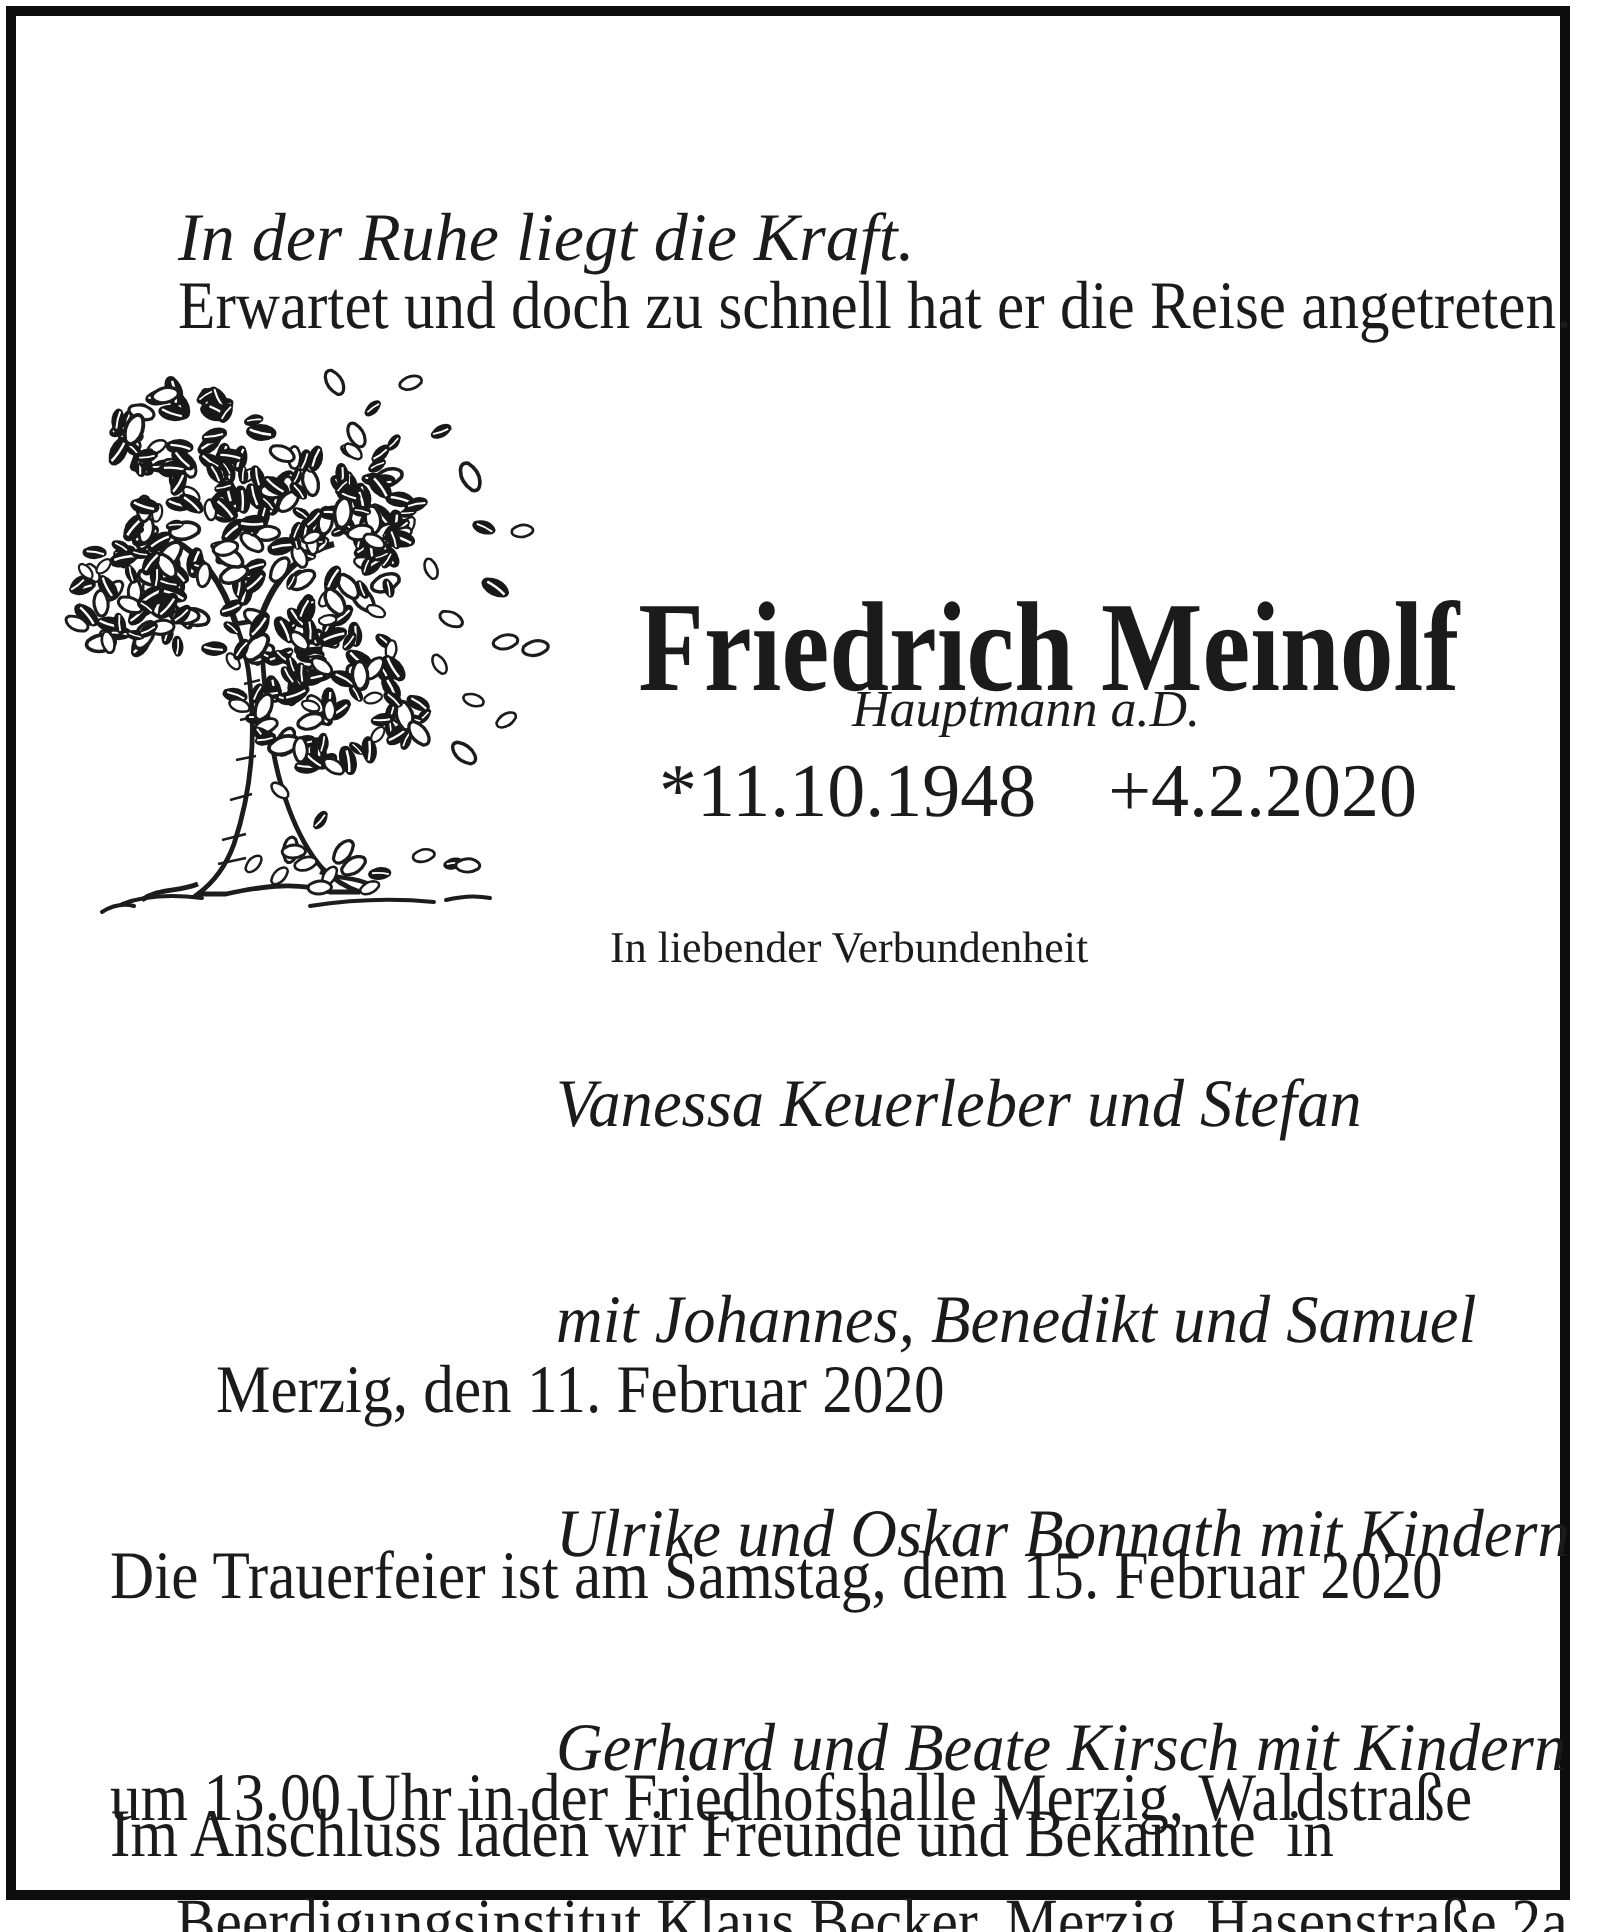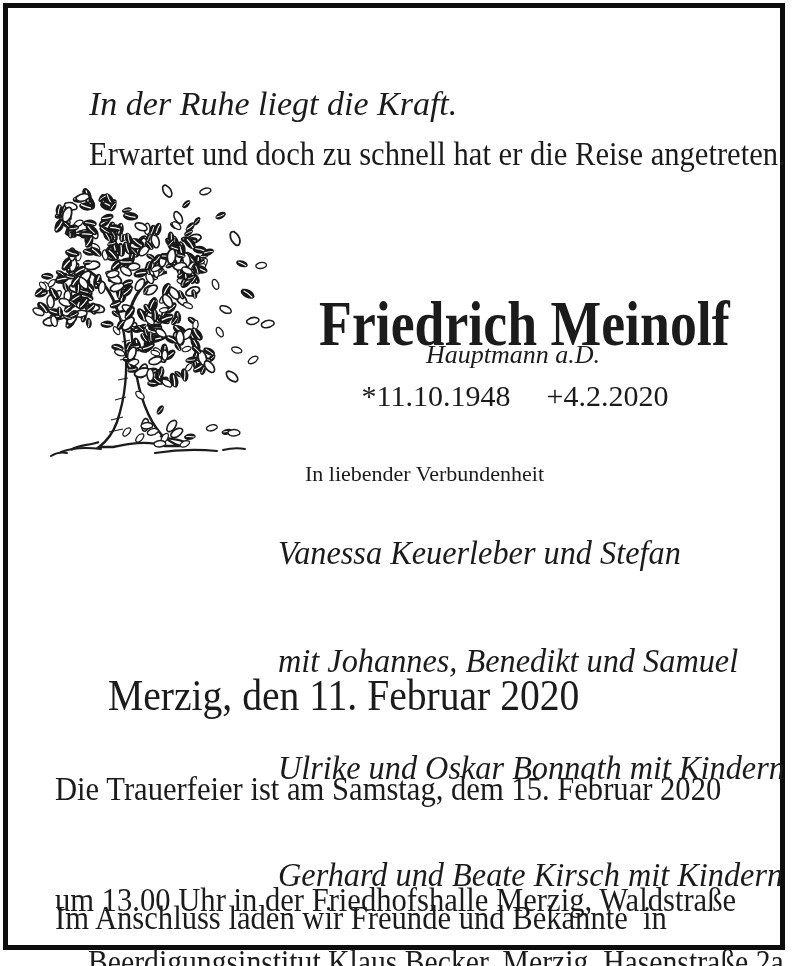--- a/index.html
+++ b/index.html
@@ -23,21 +23,21 @@
   .s95{transform:scaleX(.95);}
   #tree-svg{position:absolute;left:27px;top:170px;width:250px;height:290px;}
   .gap{display:inline-block;width:36px;}
 </style>
 </head>
 <body>
 
 <div class="page">
   <div class="frame"></div>
 
-  <div class="t it" style="left:55px;top:44px;font-size:34px;line-height:40px">
+  <div class="t it" style="left:55px;top:60px;font-size:34px;line-height:40px">
     <span>In der Ruhe liegt die Kraft.</span>
   </div>
 
   <div class="t" style="left:55px;top:94px;font-size:34px;line-height:40px">
     <span class="sx s90">Erwartet und doch zu schnell hat er die Reise angetreten.</span>
   </div>
 
   <svg id="tree-svg" viewBox="0 0 250 290" aria-hidden="true">
 
     <g stroke="#1c1c1c" stroke-width="2" fill="none" stroke-linecap="round">
@@ -1498,36 +1498,36 @@
     </svg>
 
   <div class="t center b" style="left:280px;top:174px;width:440px;font-size:64px;line-height:60px">
     <div><span class="sxc s84">Friedrich Meinolf</span></div>
   </div>
 
   <div class="t center it" style="left:280px;top:295px;width:440px;font-size:26px;line-height:40px">
     <span>Hauptmann a.D.</span>
   </div>
 
-  <div class="t center" style="left:280px;top:336px;width:440px;font-size:30px;line-height:40px">
+  <div class="t center" style="left:280px;top:336px;width:440px;font-size:38px;line-height:40px">
     <span>*11.10.1948</span><span class="gap"></span><span>+4.2.2020</span>
   </div>
 
   <div class="t" style="left:283px;top:414px;font-size:22px;line-height:40px">
     <span>In liebender Verbundenheit</span>
   </div>
 
   <div class="t it" style="left:278px;top:464px;font-size:34px;line-height:35.7px">
     <div><span class="sx s95">Vanessa Keuerleber und Stefan</span></div>
     <div><span class="sx s95">mit Johannes, Benedikt und Samuel</span></div>
     <div><span class="sx s95">Ulrike und Oskar Bonnath mit Kindern</span></div>
     <div><span class="sx s95">Gerhard und Beate Kirsch mit Kindern</span></div>
   </div>
 
-  <div class="t" style="left:64px;top:640px;font-size:44px;line-height:37px">
+  <div class="t" style="left:74px;top:640px;font-size:34px;line-height:37px">
     <span class="sx s90">Merzig, den 11. Februar 2020</span>
   </div>
 
   <div class="t" style="left:55px;top:696px;font-size:34px;line-height:37px">
     <div><span class="sx s90">Die Trauerfeier ist am Samstag, dem 15. Februar 2020</span></div>
     <div><span class="sx s90">um 13.00 Uhr in der Friedhofshalle Merzig, Waldstraße</span></div>
     
   </div>
 
   <div class="t" style="left:55px;top:825px;font-size:34px;line-height:37px">

